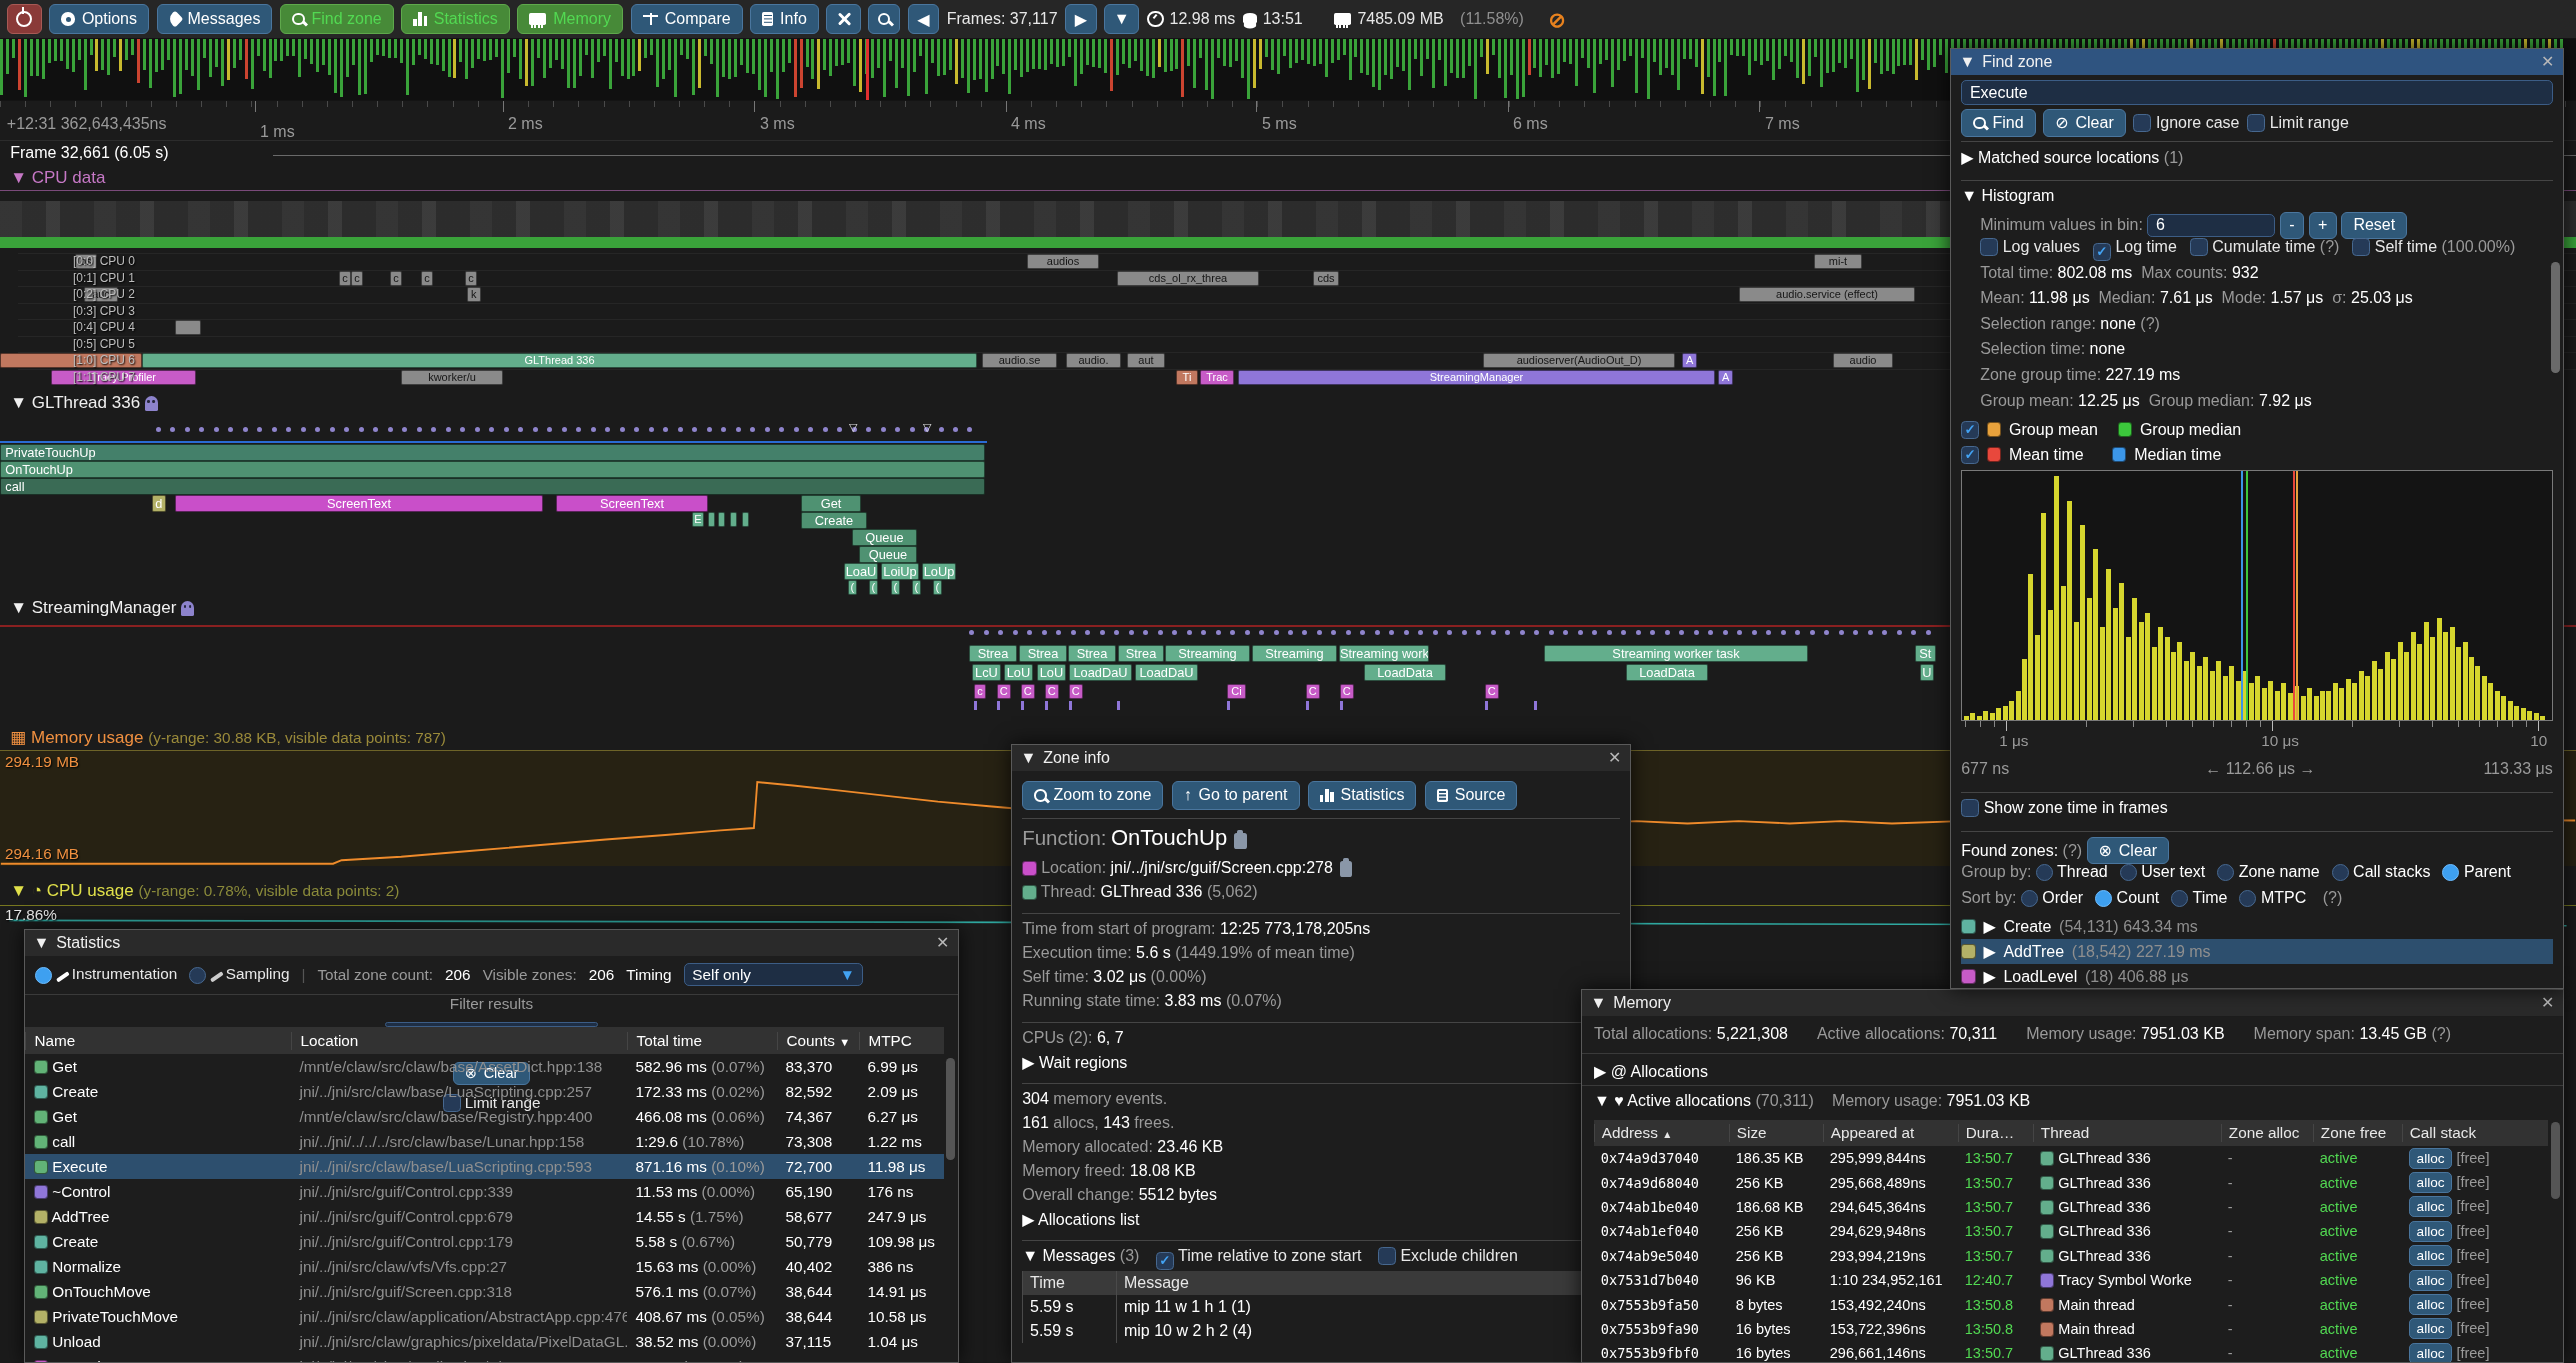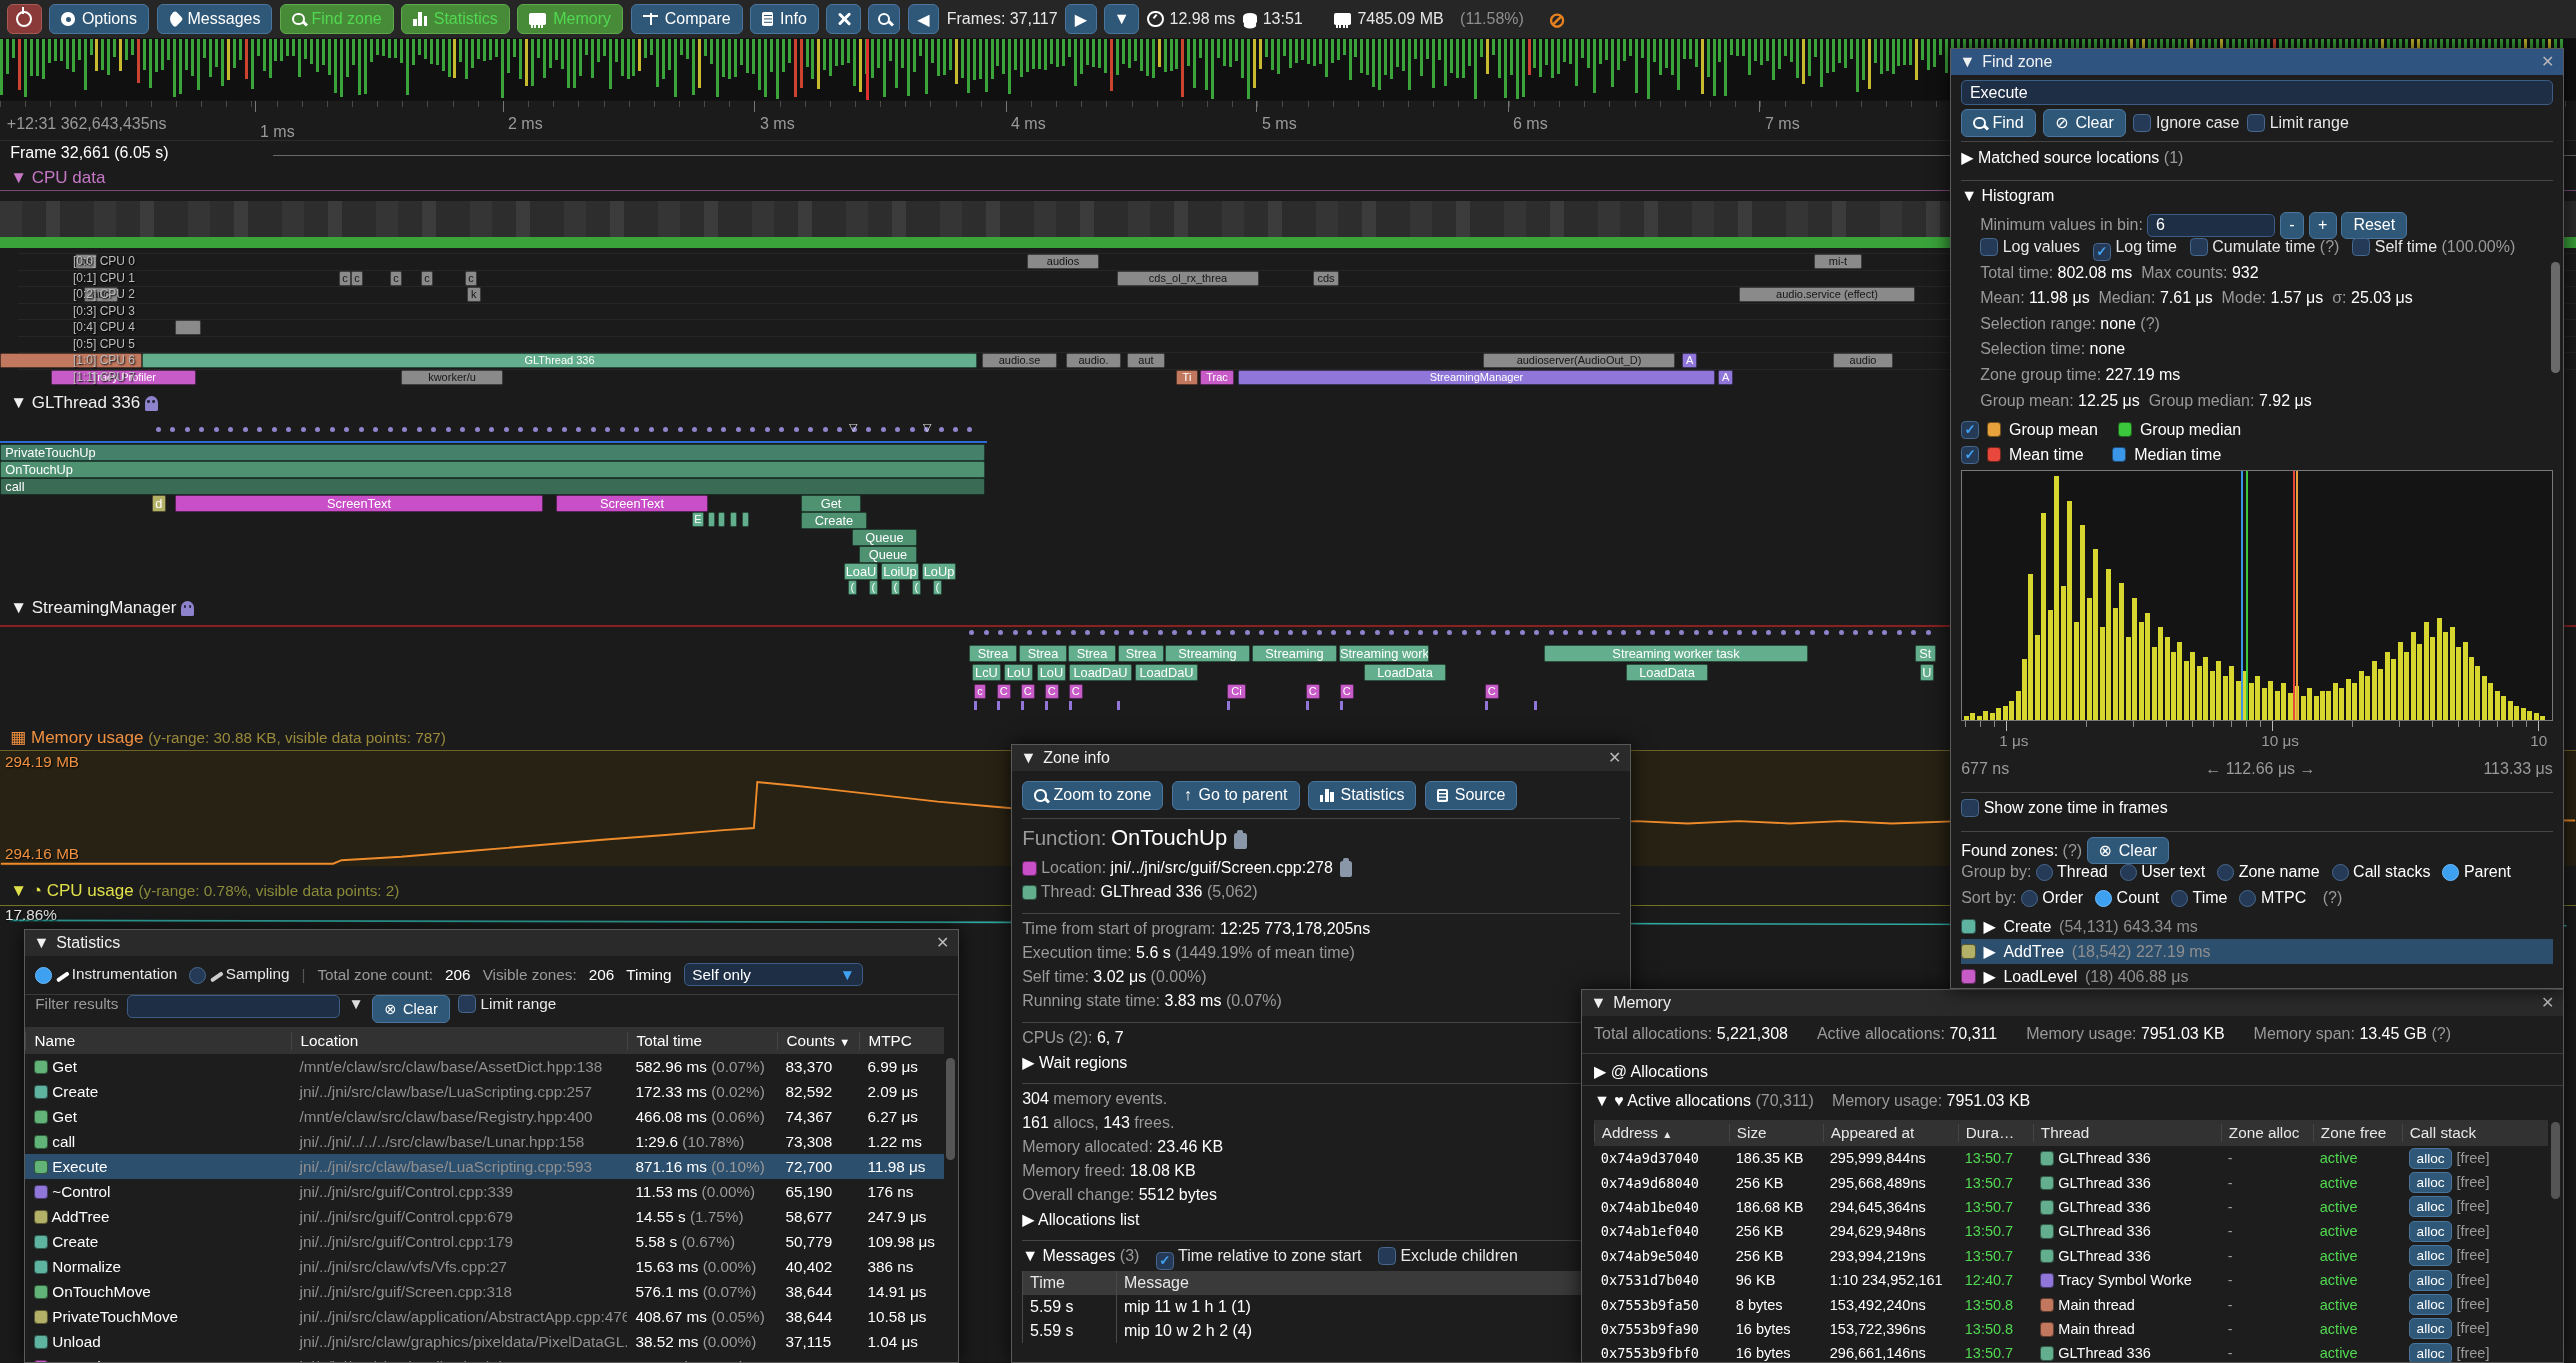--- a/index.html
+++ b/index.html
@@ -77,21 +77,21 @@
   .rd{display:inline-block;width:17px;height:17px;border-radius:50%;background:#253a57;border:0.9px solid #47688f;vertical-align:-4.3px;box-sizing:border-box;}
   .rd.on{background:#3ea0f0;border-color:#6cbcff;}
   .sw{display:inline-block;width:14.5px;height:14.5px;border-radius:3.4px;border:0.9px solid rgba(0,0,0,.5);vertical-align:-2.6px;box-sizing:border-box;}
   .sep{height:0.9px;background:#454545;margin:6px 0;}
   .lbl{color:#9a9a9a;}
   .val{color:#fff;}
   .inputbox{background:#1e2e44;border:0.9px solid #3c5d86;border-radius:5.1px;color:#fff;padding:1.7px 7.7px;box-sizing:border-box;display:inline-block;}
   
   #stats{left:24px;top:929px;width:935px;height:434px;}
   #stats .controls{position:absolute;left:0;right:0;top:25.6px;height:39px;display:flex;align-items:center;gap:12px;padding:0 10.2px;border-bottom:0.9px solid #3a3a3a;box-sizing:border-box;}
-  #stats .filterrow{position:absolute;left:0;right:0;top:65px;height:32px;display:flex;align-items:flex-start;gap:8.5px;padding:0 10.2px;box-sizing:border-box;}
+  #stats .filterrow{position:absolute;left:0;right:0;top:65px;height:32px;display:flex;align-items:center;gap:8.5px;padding:0 10.2px;box-sizing:border-box;flex-direction:column;}
   .sgrid{display:grid;grid-template-columns:266px 336px 150px 82px 85px;align-items:center;}
   #stats .thead{position:absolute;left:0;right:14.5px;top:97px;height:27px;background:#323232;color:#fff;font-size:15.3px;}
   #stats .thead>div{padding-left:8.5px;border-left:0.9px solid #454545;}
   #stats .rows{position:absolute;left:0;right:14.5px;top:124px;}
   .srow{height:25px;font-size:15.3px;}
   .srow>div{padding-left:8.5px;overflow:hidden;white-space:nowrap;}
   .srow .loc{color:#8f8f8f;}
   .srow.selected{background:#2d4f6e;}
   .scroll{position:absolute;right:2.6px;width:9.4px;border-radius:4.3px;background:#555;}
   .syr{display:inline-block;width:13.6px;height:4.3px;background:#fff;border-radius:1.7px;transform:rotate(-35deg);margin-right:1.7px;}

